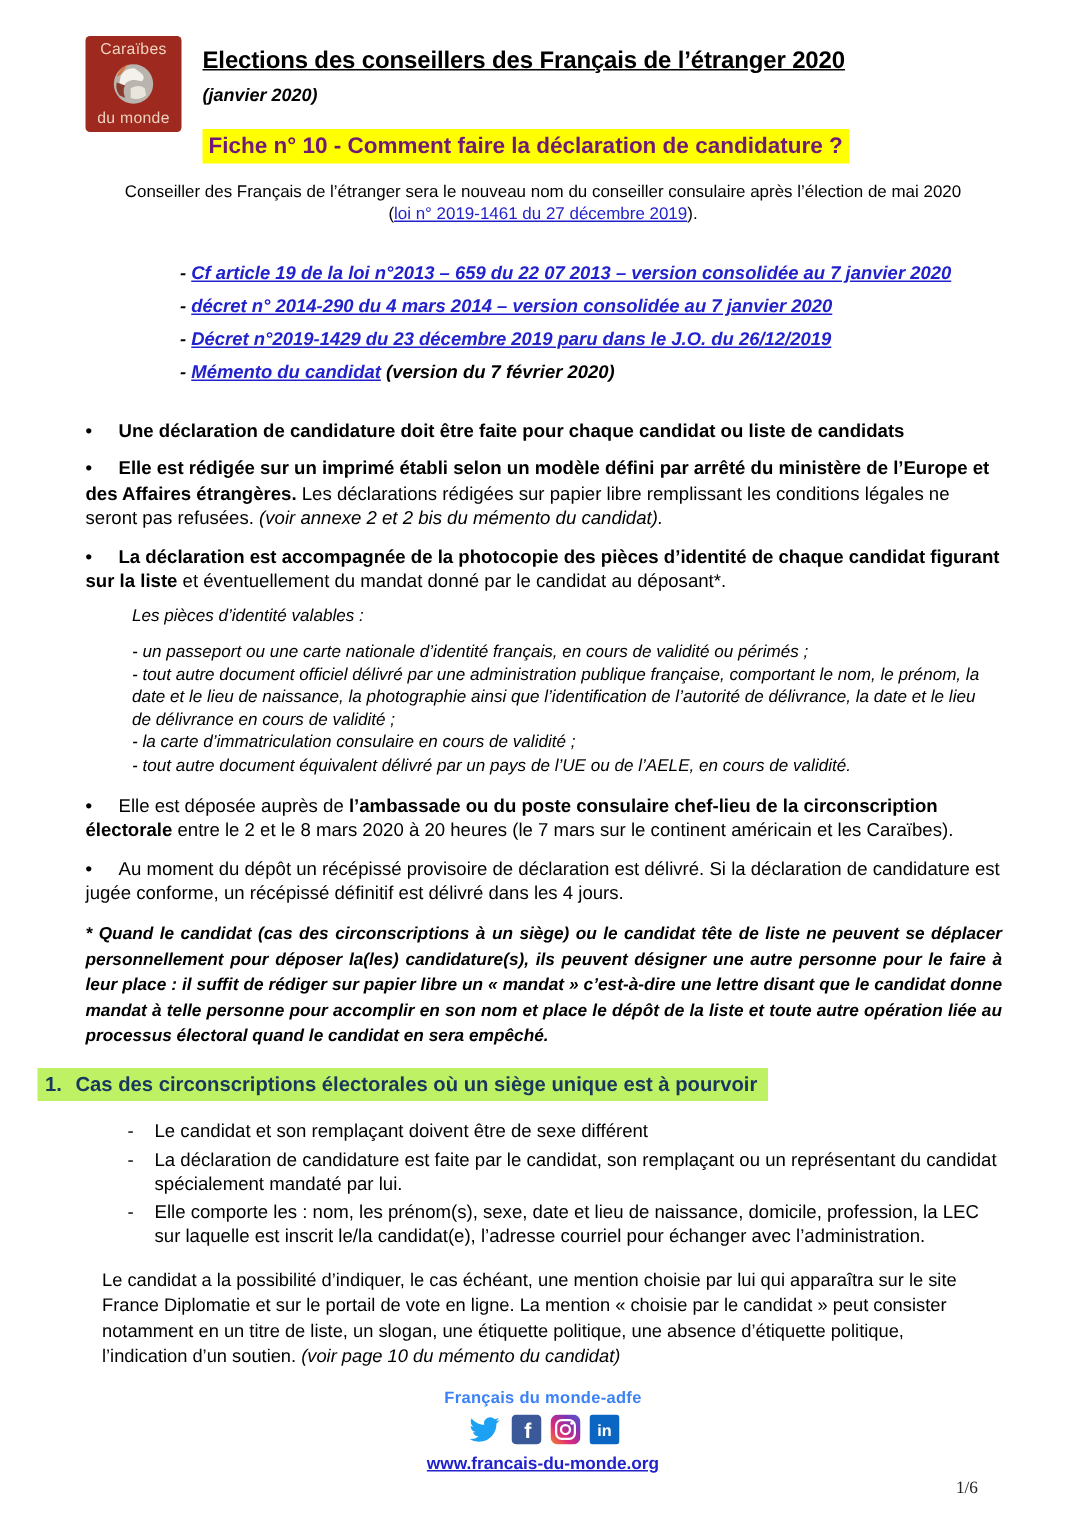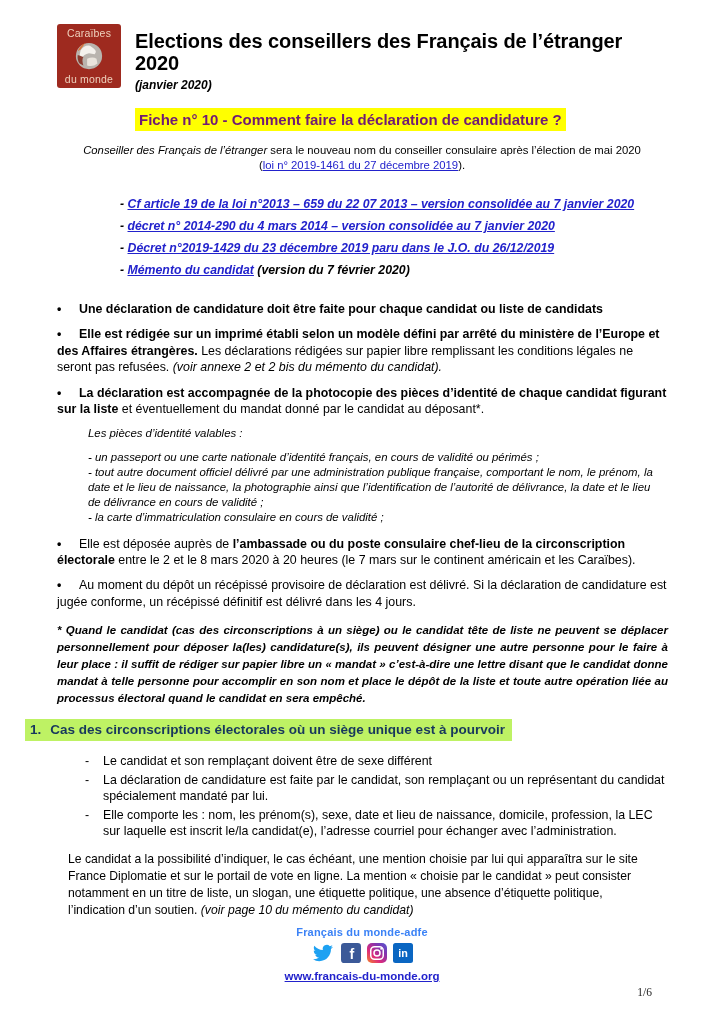--- a/index.html
+++ b/index.html
@@ -10,29 +10,29 @@
   }
   
   .hdr{display:flex;margin:24px 57px 0 57px;}
   .logo{
     flex:none;width:64px;height:64px;background:#9E2A1F;border-radius:3px;
     display:flex;flex-direction:column;align-items:center;justify-content:space-between;
     padding:4px 2px;box-sizing:border-box;
   }
   .logo-txt{color:#EFD2BE;font-size:10.5px;line-height:10px;letter-spacing:0.2px;}
   .hdr-text{margin-left:14px;padding-top:6px;}
-  .doc-title{font-size:20px;font-weight:bold;line-height:22px;margin:0;letter-spacing:-0.1px;}
+  .doc-title{font-size:16px;font-weight:bold;line-height:22px;margin:0;letter-spacing:-0.1px;text-decoration:underline;}
   .doc-sub{font-size:12px;font-weight:bold;font-style:italic;margin-top:3px;line-height:16px;}
   .fiche{
     display:inline-block;margin-top:15px;background:#FFFF00;color:#701a75;
     font-weight:bold;font-size:15px;padding:3px 4px;line-height:17px;
   }
   
   .intro{margin:12px 45px 0 45px;text-align:center;font-size:11.3px;line-height:15px;}
-  .intro .it{font-style:italic;}
+  .intro .it{}
   a.link{color:#2222CC;text-decoration:underline;cursor:pointer;}
   
   .refs{margin:20px 57px 0 120px;font-size:12.3px;font-weight:bold;font-style:italic;line-height:22px;}
   .refs .suffix{color:#000;}
   
   .bullets{margin:20px 57px 0 57px;}
   .bullet{font-size:12.4px;line-height:16.4px;margin:0 0 9px 0;}
   .bullet .bchar{display:inline-block;width:22px;font-weight:bold;}
   .b{font-weight:bold;}
   .i{font-style:italic;}
@@ -105,20 +105,21 @@
     <p class="bullet"><span class="bchar">•</span><span class="b">Une déclaration de candidature doit être faite pour chaque candidat ou liste de candidats</span></p>
     <p class="bullet"><span class="bchar">•</span><span class="b">Elle est rédigée sur un imprimé établi selon un modèle défini par arrêté du ministère de l’Europe et des Affaires étrangères.</span><span> Les déclarations rédigées sur papier libre remplissant les conditions légales ne seront pas refusées. </span><span class="i">(voir annexe 2 et 2 bis du mémento du candidat).</span></p>
     <p class="bullet"><span class="bchar">•</span><span class="b">La déclaration est accompagnée de la photocopie des pièces d’identité de chaque candidat figurant sur la liste</span><span> et éventuellement du mandat donné par le candidat au déposant*.</span></p>
   </div>
 
   <div class="idblock">
     <div class="id-title">Les pièces d’identité valables :</div>
     <div>- un passeport ou une carte nationale d’identité français, en cours de validité ou périmés ;</div>
     <div>- tout autre document officiel délivré par une administration publique française, comportant le nom, le prénom, la date et le lieu de naissance, la photographie ainsi que l’identification de l’autorité de délivrance, la date et le lieu de délivrance en cours de validité ;</div>
     <div>- la carte d’immatriculation consulaire en cours de validité ;</div>
+    <div>- tout autre document équivalent délivré par un pays de l’UE ou de l’AELE, en cours de validité.</div>
   </div>
 
   <div class="bullets" style="margin-top:10px;">
     <p class="bullet"><span class="bchar">•</span><span>Elle est déposée auprès de </span><span class="b">l’ambassade ou du poste consulaire chef-lieu de la circonscription électorale</span><span> entre le 2 et le 8 mars 2020 à 20 heures (le 7 mars sur le continent américain et les Caraïbes).</span></p>
     <p class="bullet"><span class="bchar">•</span><span>Au moment du dépôt un récépissé provisoire de déclaration est délivré. Si la déclaration de candidature est jugée conforme, un récépissé définitif est délivré dans les 4 jours.</span></p>
   </div>
 
   <p class="note">* Quand le candidat (cas des circonscriptions à un siège) ou le candidat tête de liste ne peuvent se déplacer personnellement pour déposer la(les) candidature(s), ils peuvent désigner une autre personne pour le faire à leur place : il suffit de rédiger sur papier libre un « mandat » c’est-à-dire une lettre disant que le candidat donne mandat à telle personne pour accomplir en son nom et place le dépôt de la liste et toute autre opération liée au processus électoral quand le candidat en sera empêché.</p>
 
   <div class="sec-head">

